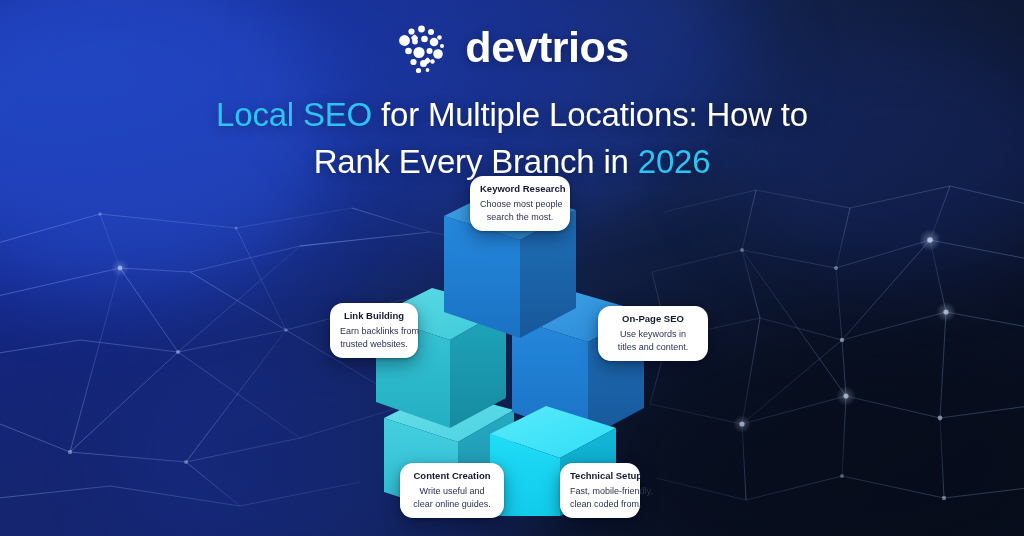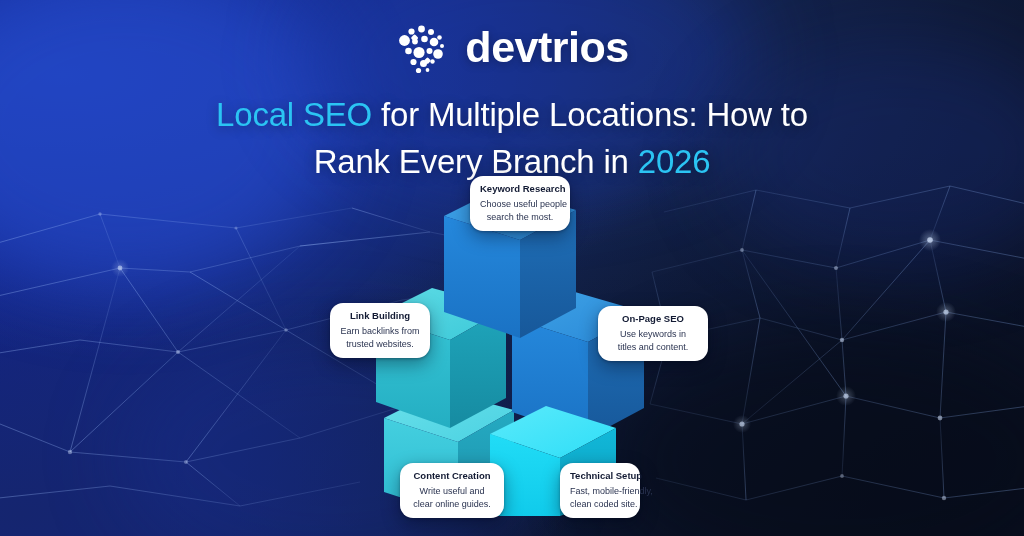--- a/index.html
+++ b/index.html
@@ -96,21 +96,21 @@
   }
   .card-desc {
     color:#2a3350;
     font-size:9px;
     font-weight:400;
     line-height:1.42;
     white-space:nowrap;
   }
 
   #card-keyword   { left:470px; top:176px; width:100px; }
-  #card-link      { left:330px; top:303px; width:100px; }
+  #card-link      { left:330px; top:303px; width:88px; }
   #card-onpage    { left:598px; top:306px; width:110px;  }
   #card-content   { left:400px; top:463px; width:104px; }
   #card-technical { left:560px; top:463px; width:80px; }
 </style>
 </head>
 <body>
 
 <div id="stage">
 
   <div class="glowpatch gp1"></div>
@@ -320,21 +320,21 @@
       <g>
         <polygon points="82,30 138,2 214,24 158,54" fill="url(#blueTop)"></polygon>
         <polygon points="82,30 158,54 158,152 82,126" fill="url(#blueFront)"></polygon>
         <polygon points="158,54 214,24 214,122 158,152" fill="url(#blueSide)"></polygon>
       </g>
     </svg>
   </div>
 
   <div class="card" id="card-keyword">
     <div class="card-title">Keyword Research</div>
-    <div class="card-desc">Choose useful people</div>
+    <div class="card-desc">Choose most people</div>
     <div class="card-desc">search the most.</div>
   </div>
 
   <div class="card" id="card-link">
     <div class="card-title">Link Building</div>
     <div class="card-desc">Earn backlinks from</div>
     <div class="card-desc">trusted websites.</div>
   </div>
 
   <div class="card" id="card-onpage">
@@ -345,16 +345,16 @@
 
   <div class="card" id="card-content">
     <div class="card-title">Content Creation</div>
     <div class="card-desc">Write useful and</div>
     <div class="card-desc">clear online guides.</div>
   </div>
 
   <div class="card" id="card-technical">
     <div class="card-title">Technical Setup</div>
     <div class="card-desc">Fast, mobile-friendly,</div>
-    <div class="card-desc">clean coded site.</div>
+    <div class="card-desc">clean coded from.</div>
   </div>
 
 </div>
 
 </body></html>

